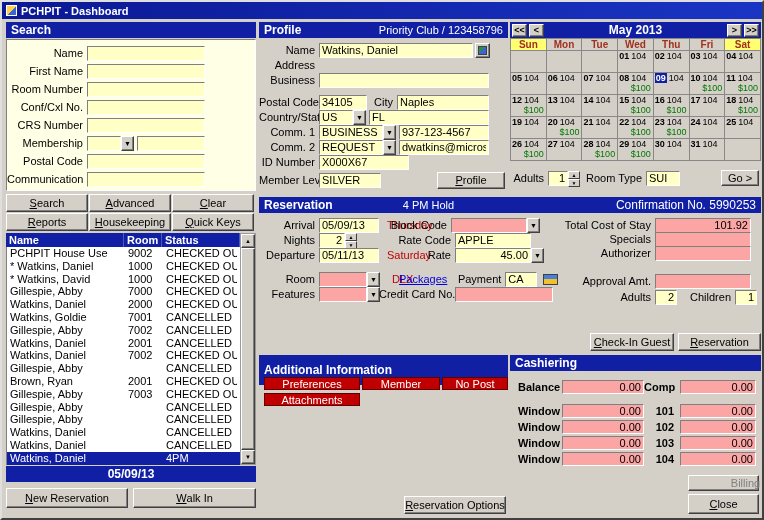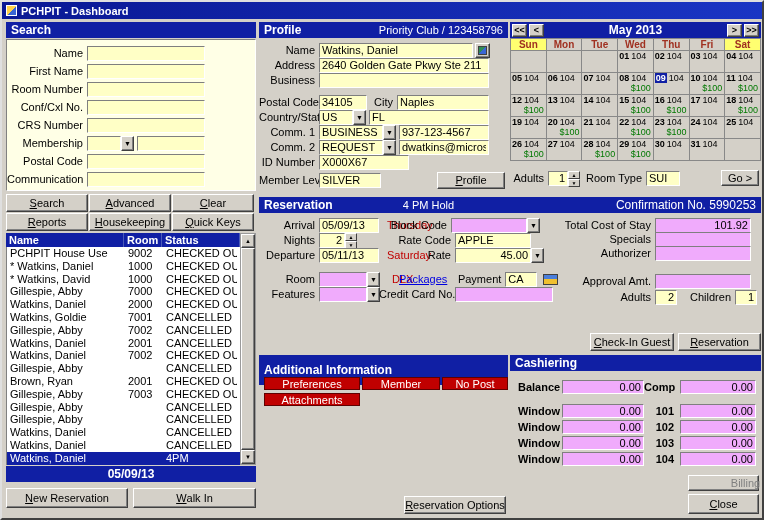--- a/index.html
+++ b/index.html
@@ -9,21 +9,21 @@
   .abs{position:absolute;}
   .titlebar{position:absolute;left:0;top:0;right:0;height:17px;background:linear-gradient(90deg,#0A1894,#1A35C4);color:#fff;font-weight:bold;display:flex;align-items:center;gap:4px;padding:0 4px;}
   .app-ic{width:11px;height:11px;background:linear-gradient(135deg,#FFD24A 0 50%,#3A66D4 50% 100%);border:1px solid #fff;}
   .hdr{position:absolute;background:#101FA4;color:#fff;font-weight:bold;font-size:12px;display:flex;align-items:center;padding:0 5px;white-space:nowrap;}
   .panel{position:absolute;}
   .row{position:absolute;left:0;right:0;height:16px;display:flex;align-items:center;}
   .lbl{display:inline-block;text-align:right;padding-right:4px;white-space:nowrap;}
   .field{background:#FFFFC6;border:1px solid;border-color:#7F7F7F #FFF #FFF #7F7F7F;height:15px;font:inherit;padding:0 2px;}
   input.field{outline:none;}
   div.field{display:flex;align-items:center;overflow:hidden;white-space:nowrap;}
-  .wf{background:#f0abfc;}
+  .wf{background:#fca5a5;}
   .num{text-align:right;justify-content:flex-end;}
   .btn{background:#D4D0C8;border:1px solid;border-color:#FFF #404040 #404040 #FFF;box-shadow:inset -1px -1px 0 #808080;display:flex;align-items:center;justify-content:center;white-space:nowrap;cursor:default;user-select:none;font:inherit;}
   .combo{width:13px;height:15px;font-size:7px;padding:0;}
   .spin{width:12px;height:15px;display:flex;flex-direction:column;padding:0;}
   .spin div{flex:1;font-size:5px;line-height:6px;display:flex;align-items:center;justify-content:center;background:#D4D0C8;border:1px solid;border-color:#FFF #404040 #404040 #FFF;}
   .sform{position:absolute;background:#FFFFE6;border:1px solid;border-color:#808080 #FFF #FFF #808080;}
   .thead{position:absolute;display:flex;background:#101FA4;color:#fff;font-weight:bold;}
   .hc{padding:0 3px;border-right:1px solid #4A5AB8;display:flex;align-items:center;}
   .tbody{position:absolute;background:#fff;overflow:hidden;border-left:1px solid #808080;}
   .trow{display:flex;height:12.8px;line-height:12.8px;background:#fff;}
@@ -226,21 +226,20 @@
   <div class="panel" style="left:257px;top:36px;width:249px;height:159px;">
     <div class="row" style="top:4px;">
       <span class="lbl" style="width:60px;">Name</span>
       <input class="field" style="width: 154px;" value="Watkins, Daniel">
       <button class="btn" style="width:15px;height:15px;margin-left:2px;">
           <span class="mini-ic"></span>
         </button>
     </div>
     <div class="row" style="top:19px;">
       <span class="lbl" style="width:60px;">Address</span>
-      <input class="field" style="width: 170px;" value="2640 Golden Gate Pkwy Ste 211">
     </div>
     <div class="row" style="top:34px;">
       <span class="lbl" style="width:60px;">Business</span>
       <input class="field" style="width: 170px;">
     </div>
     <div class="row" style="top:56px;">
       <span class="lbl" style="width:60px;">Postal Code</span>
       <input class="field" style="width: 48px;" value="34105">
       <span class="lbl" style="width:30px;">City</span>
       <input class="field" style="width: 92px;" value="Naples">

